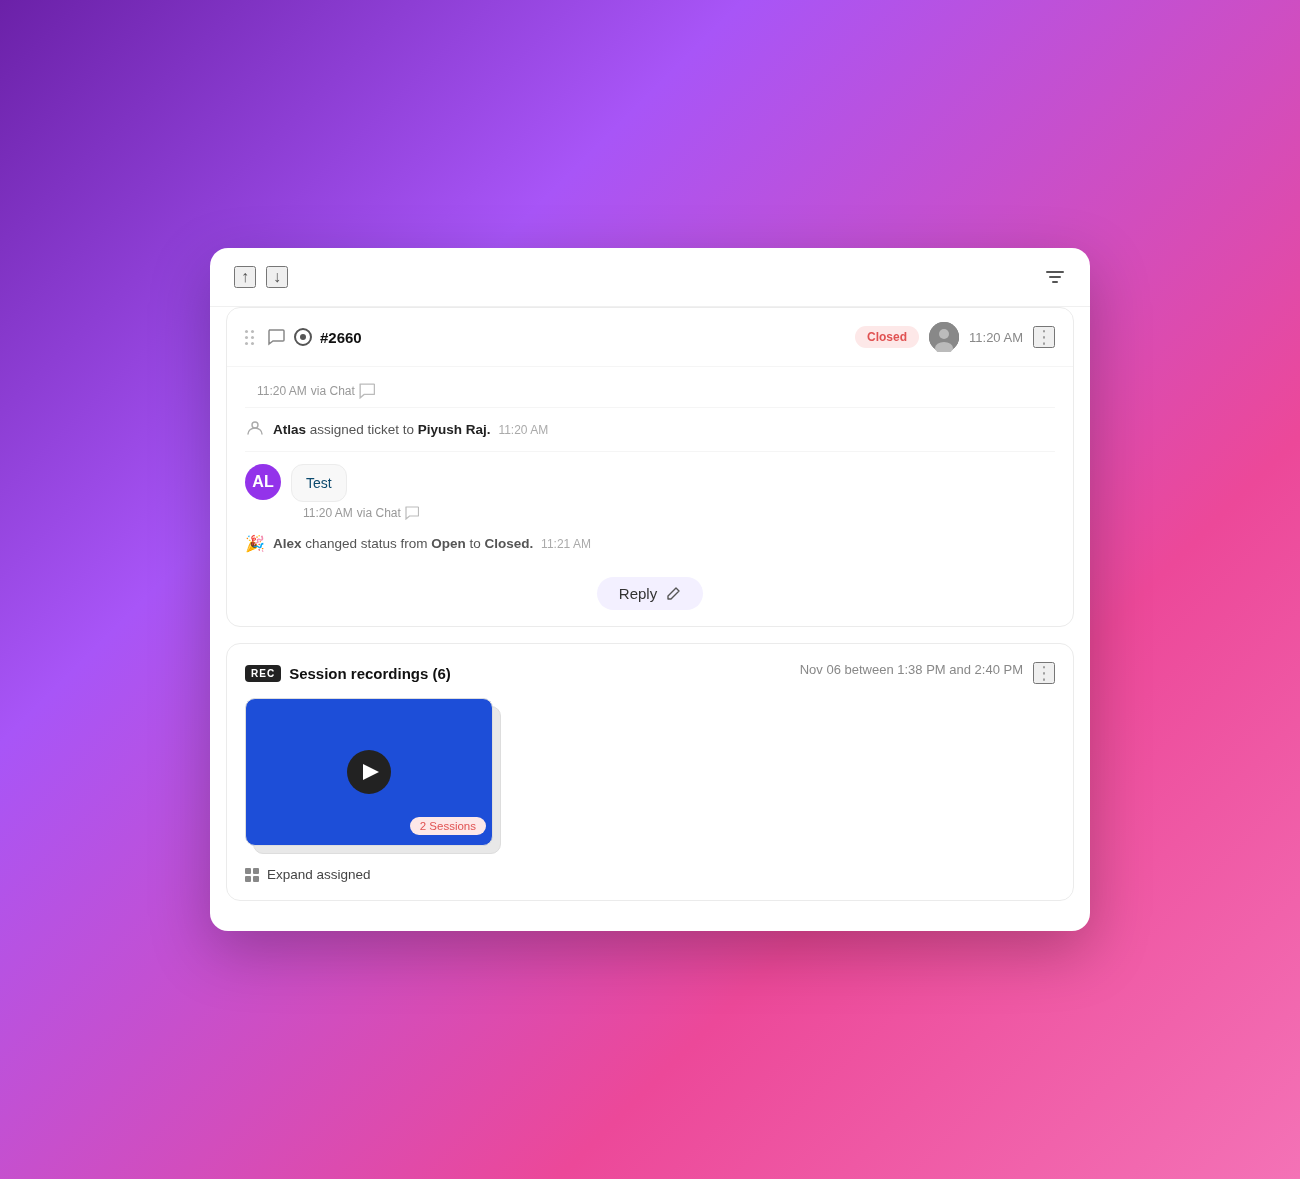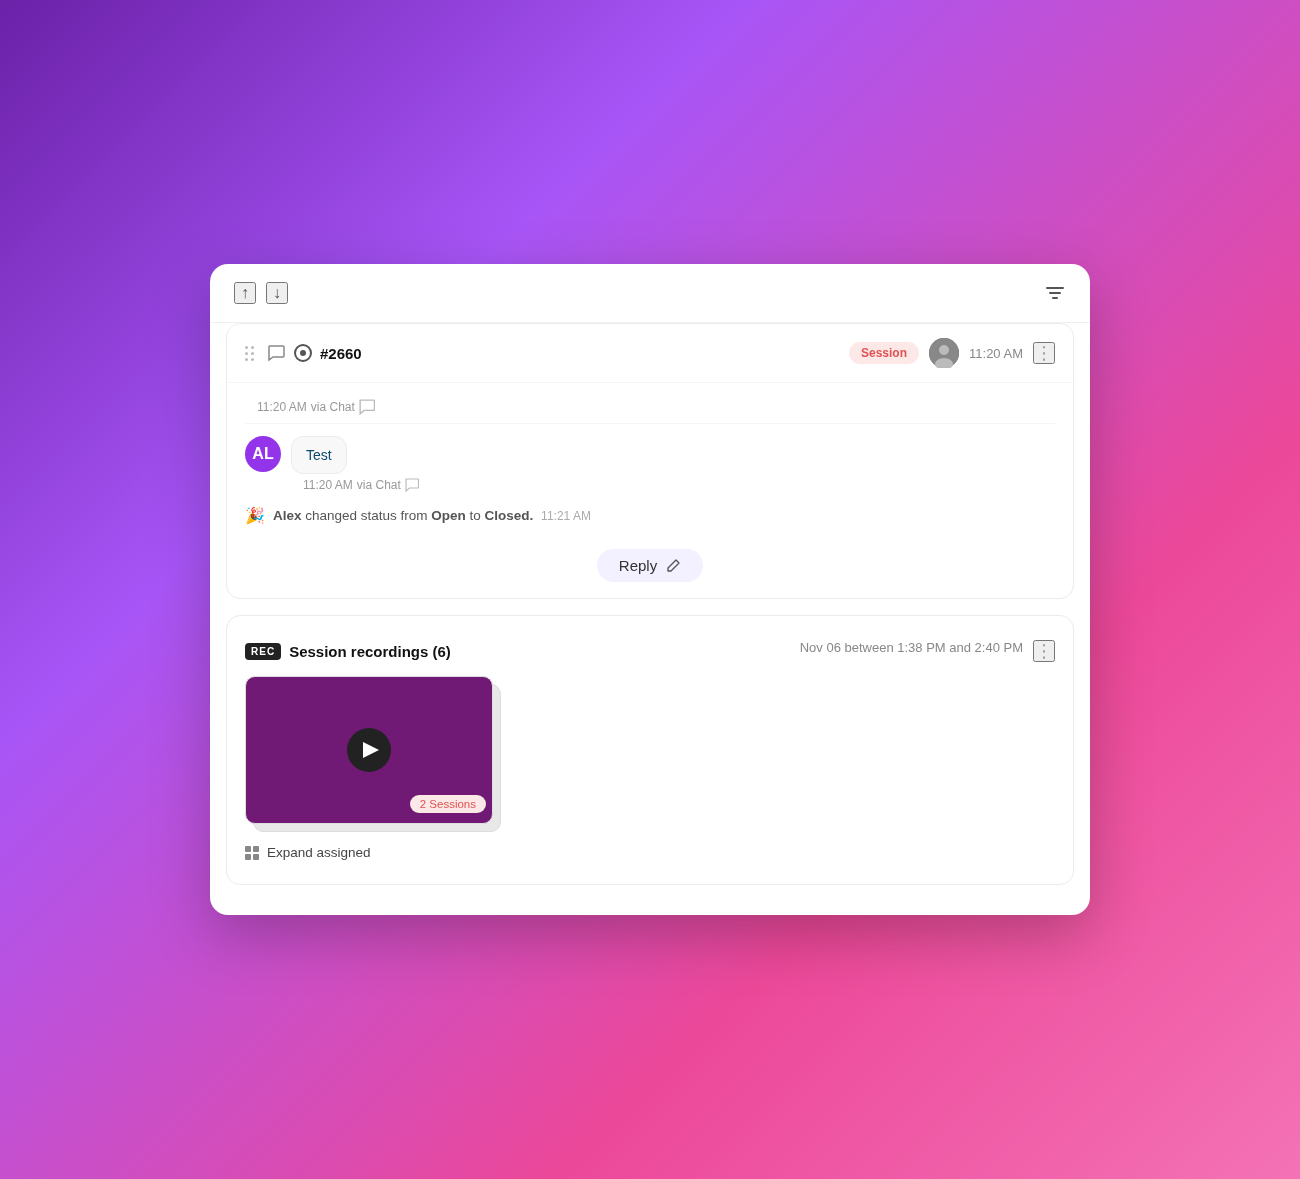--- a/index.html
+++ b/index.html
@@ -297,21 +297,21 @@
     .reply-btn svg {
       color: #555;
     }
 
     
     .session-card {
       margin: 6px 16px 0;
       background: #fff;
       border: 1px solid #ebebeb;
       border-radius: 14px;
-      padding: 24px 18px;
+      padding: 18px 18px;
     }
 
     .session-header {
       display: flex;
       align-items: center;
       justify-content: space-between;
       margin-bottom: 14px;
     }
 
     .session-header-left {
@@ -359,21 +359,21 @@
       border-radius: 10px;
       border: 1px solid #ddd;
     }
 
     .video-thumb-front {
       position: absolute;
       top: 0;
       left: 0;
       width: 248px;
       height: 148px;
-      background: #701a75;
+      background: #1d4ed8;
       border-radius: 10px;
       border: 1px solid #ddd;
       display: flex;
       align-items: center;
       justify-content: center;
     }
 
     .play-btn {
       width: 44px;
       height: 44px;
@@ -472,21 +472,21 @@
         <div class="chat-icon-sm">
           <svg width="18" height="18" viewBox="0 0 18 18" fill="none">
             <path d="M2 2h14a1 1 0 011 1v9a1 1 0 01-1 1H6l-4 3V3a1 1 0 011-1z" stroke="#888" stroke-width="1.5" fill="none"></path>
           </svg>
         </div>
 
         <div class="target-icon"></div>
         <span class="ticket-id">#2660</span>
       </div>
       <div class="ticket-header-right">
-        <span class="status-badge">Session</span>
+        <span class="status-badge">Closed</span>
         <div class="avatar-img">
           <svg width="30" height="30" viewBox="0 0 30 30">
             <circle cx="15" cy="15" r="15" fill="#888"></circle>
             <circle cx="15" cy="12" r="5" fill="#bbb"></circle>
             <ellipse cx="15" cy="26" rx="9" ry="6" fill="#bbb"></ellipse>
           </svg>
         </div>
         <span class="timestamp-sm">11:20 AM</span>
         <button class="more-btn">⋮</button>
       </div>
@@ -497,20 +497,34 @@
       <div class="message-area">
         <div class="message-meta">
           <span>11:20 AM</span>
           <span>via Chat</span>
           <svg width="14" height="14" viewBox="0 0 14 14" fill="none" class="chat-bubble-icon">
             <path d="M1 1h12a.5.5 0 01.5.5v8a.5.5 0 01-.5.5H4.5L1 13V1.5A.5.5 0 011 1z" stroke="#bbb" stroke-width="1.2" fill="none"></path>
           </svg>
         </div>
       </div>
 
+      <div class="activity-row">
+        <div class="activity-icon">
+          <svg width="16" height="16" viewBox="0 0 16 16" fill="none">
+            <circle cx="8" cy="5" r="3" stroke="#aaa" stroke-width="1.4"></circle>
+            <path d="M1 14c0-3.3 3.1-6 7-6s7 2.7 7 6" stroke="#aaa" stroke-width="1.4" stroke-linecap="round" fill="none"></path>
+          </svg>
+        </div>
+        <span class="activity-text">
+          <strong>Atlas</strong>
+          assigned ticket to
+          <strong>Piyush Raj.</strong>
+          <span class="activity-time">11:20 AM</span>
+        </span>
+      </div>
 
       <div class="chat-message-row">
         <div class="avatar-large">
           <span>AL</span>
         </div>
         <div>
           <div class="chat-bubble">Test</div>
           <div class="message-meta">
             <span>11:20 AM</span>
             <span>via Chat</span>

